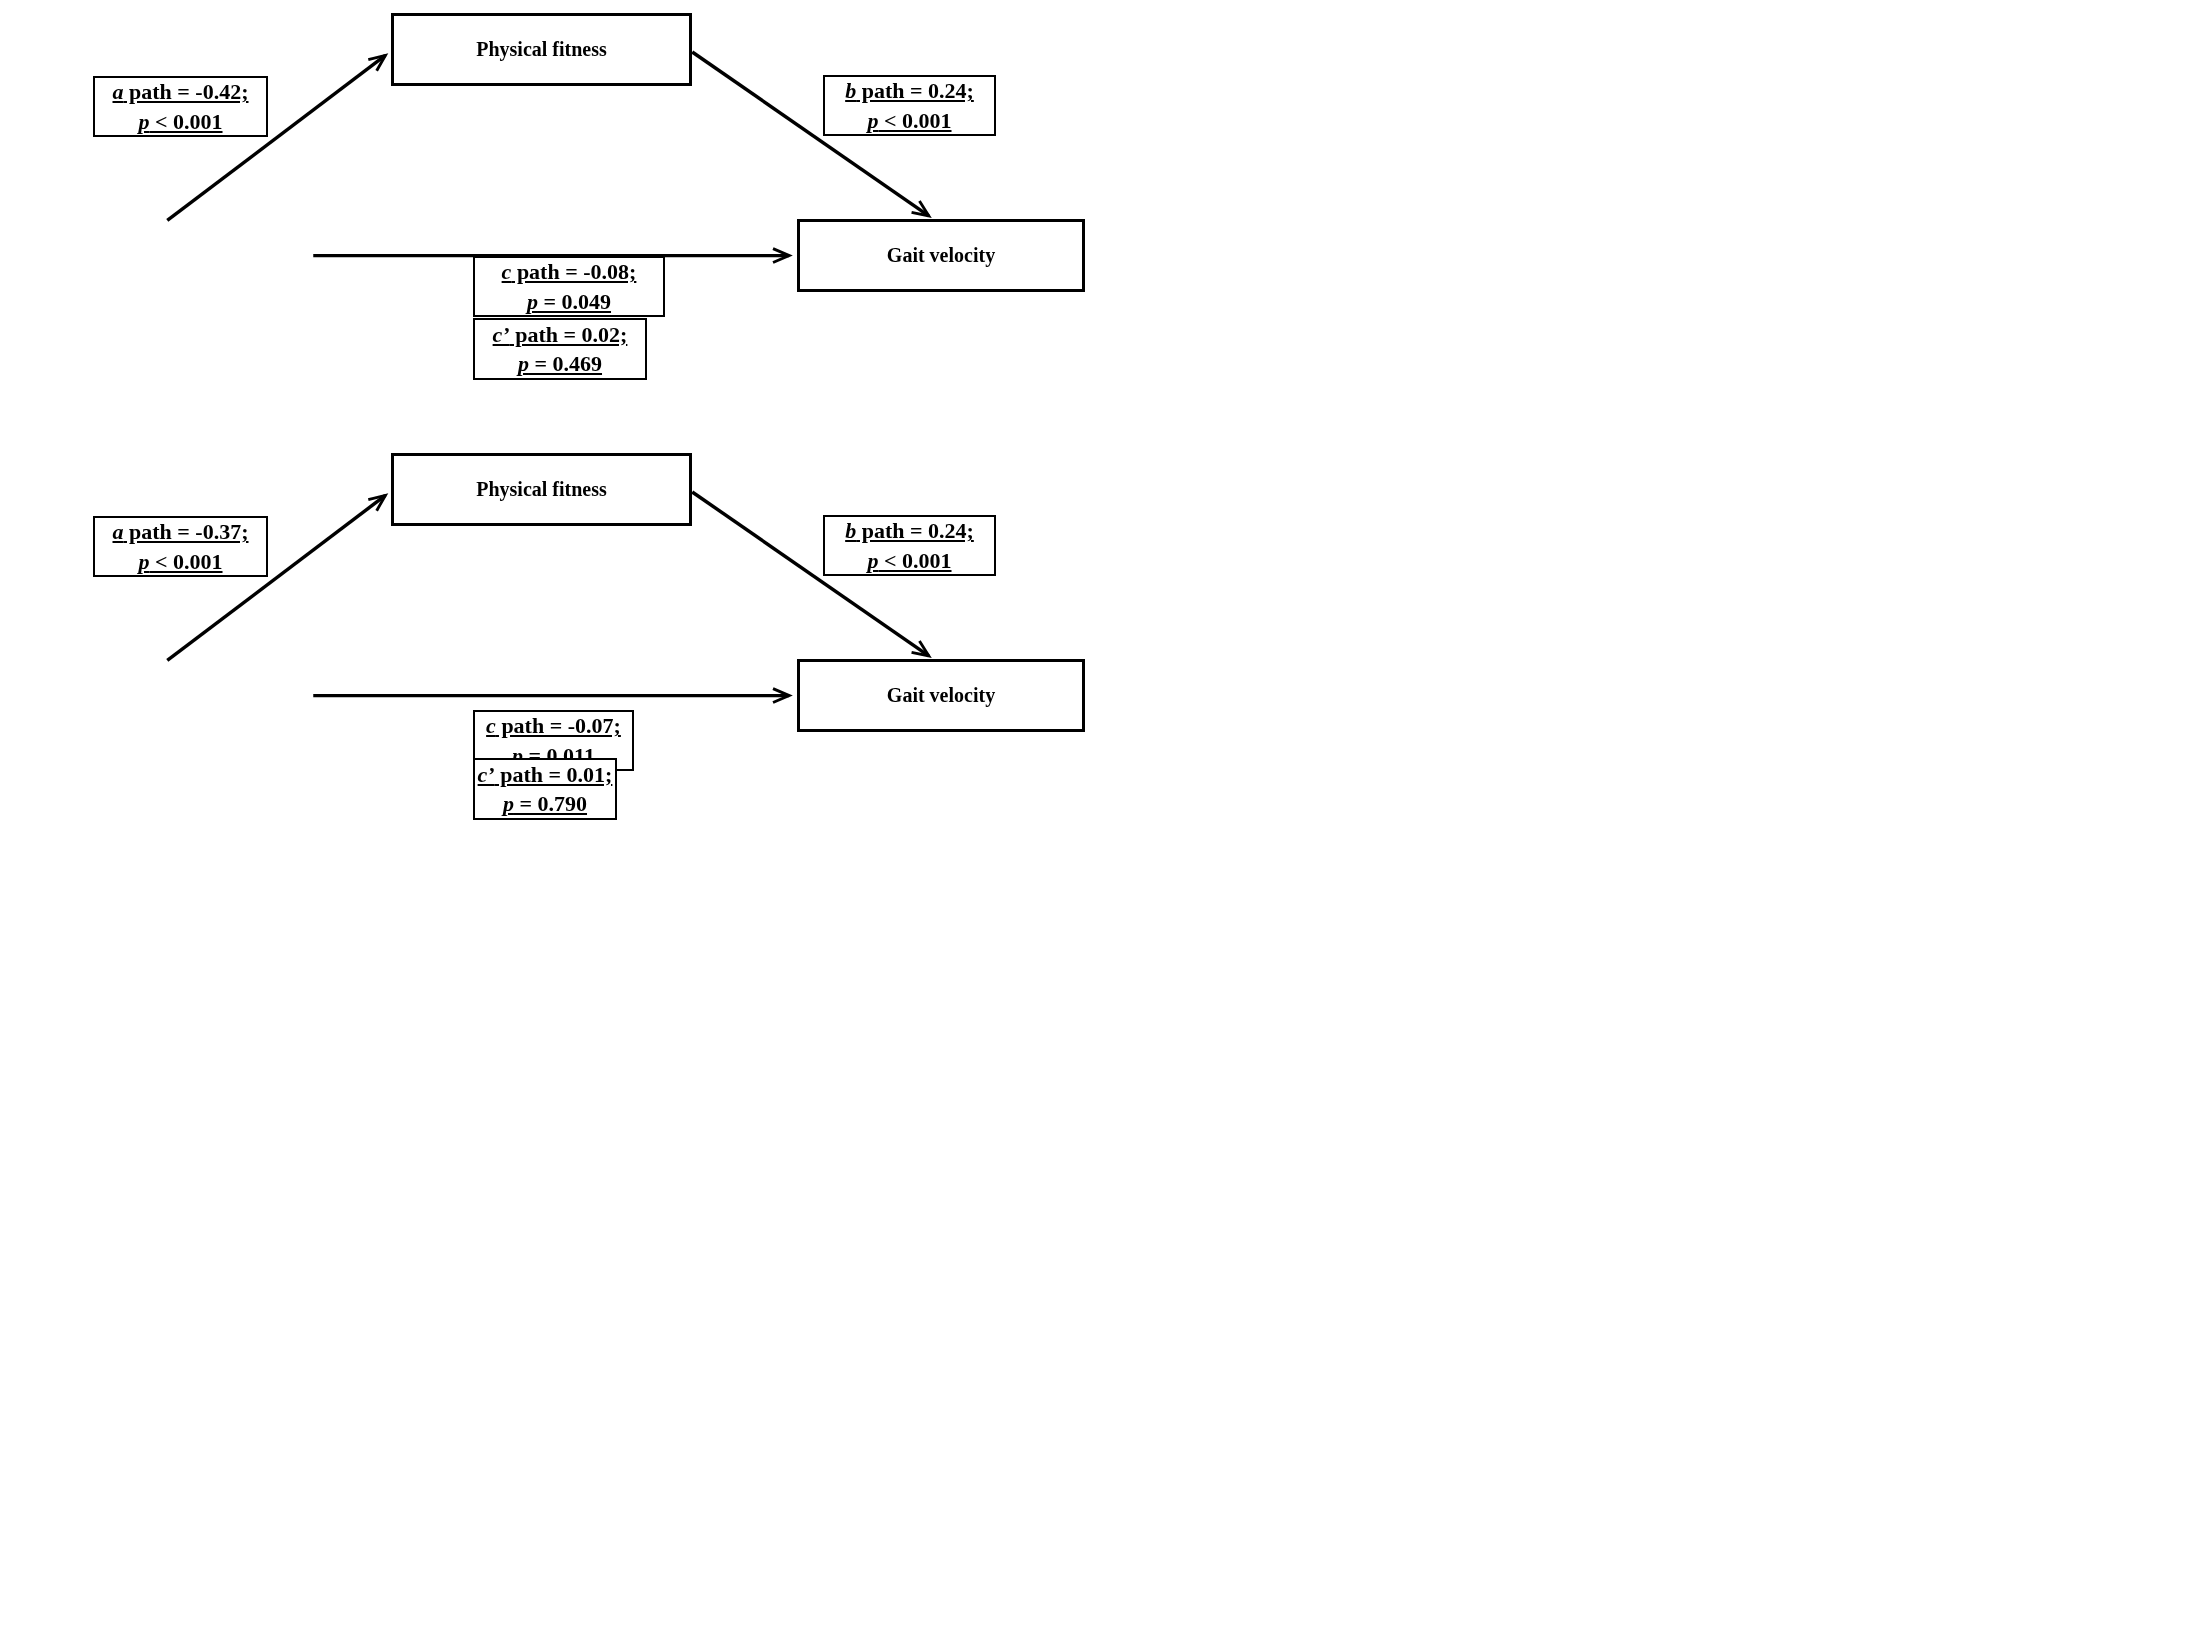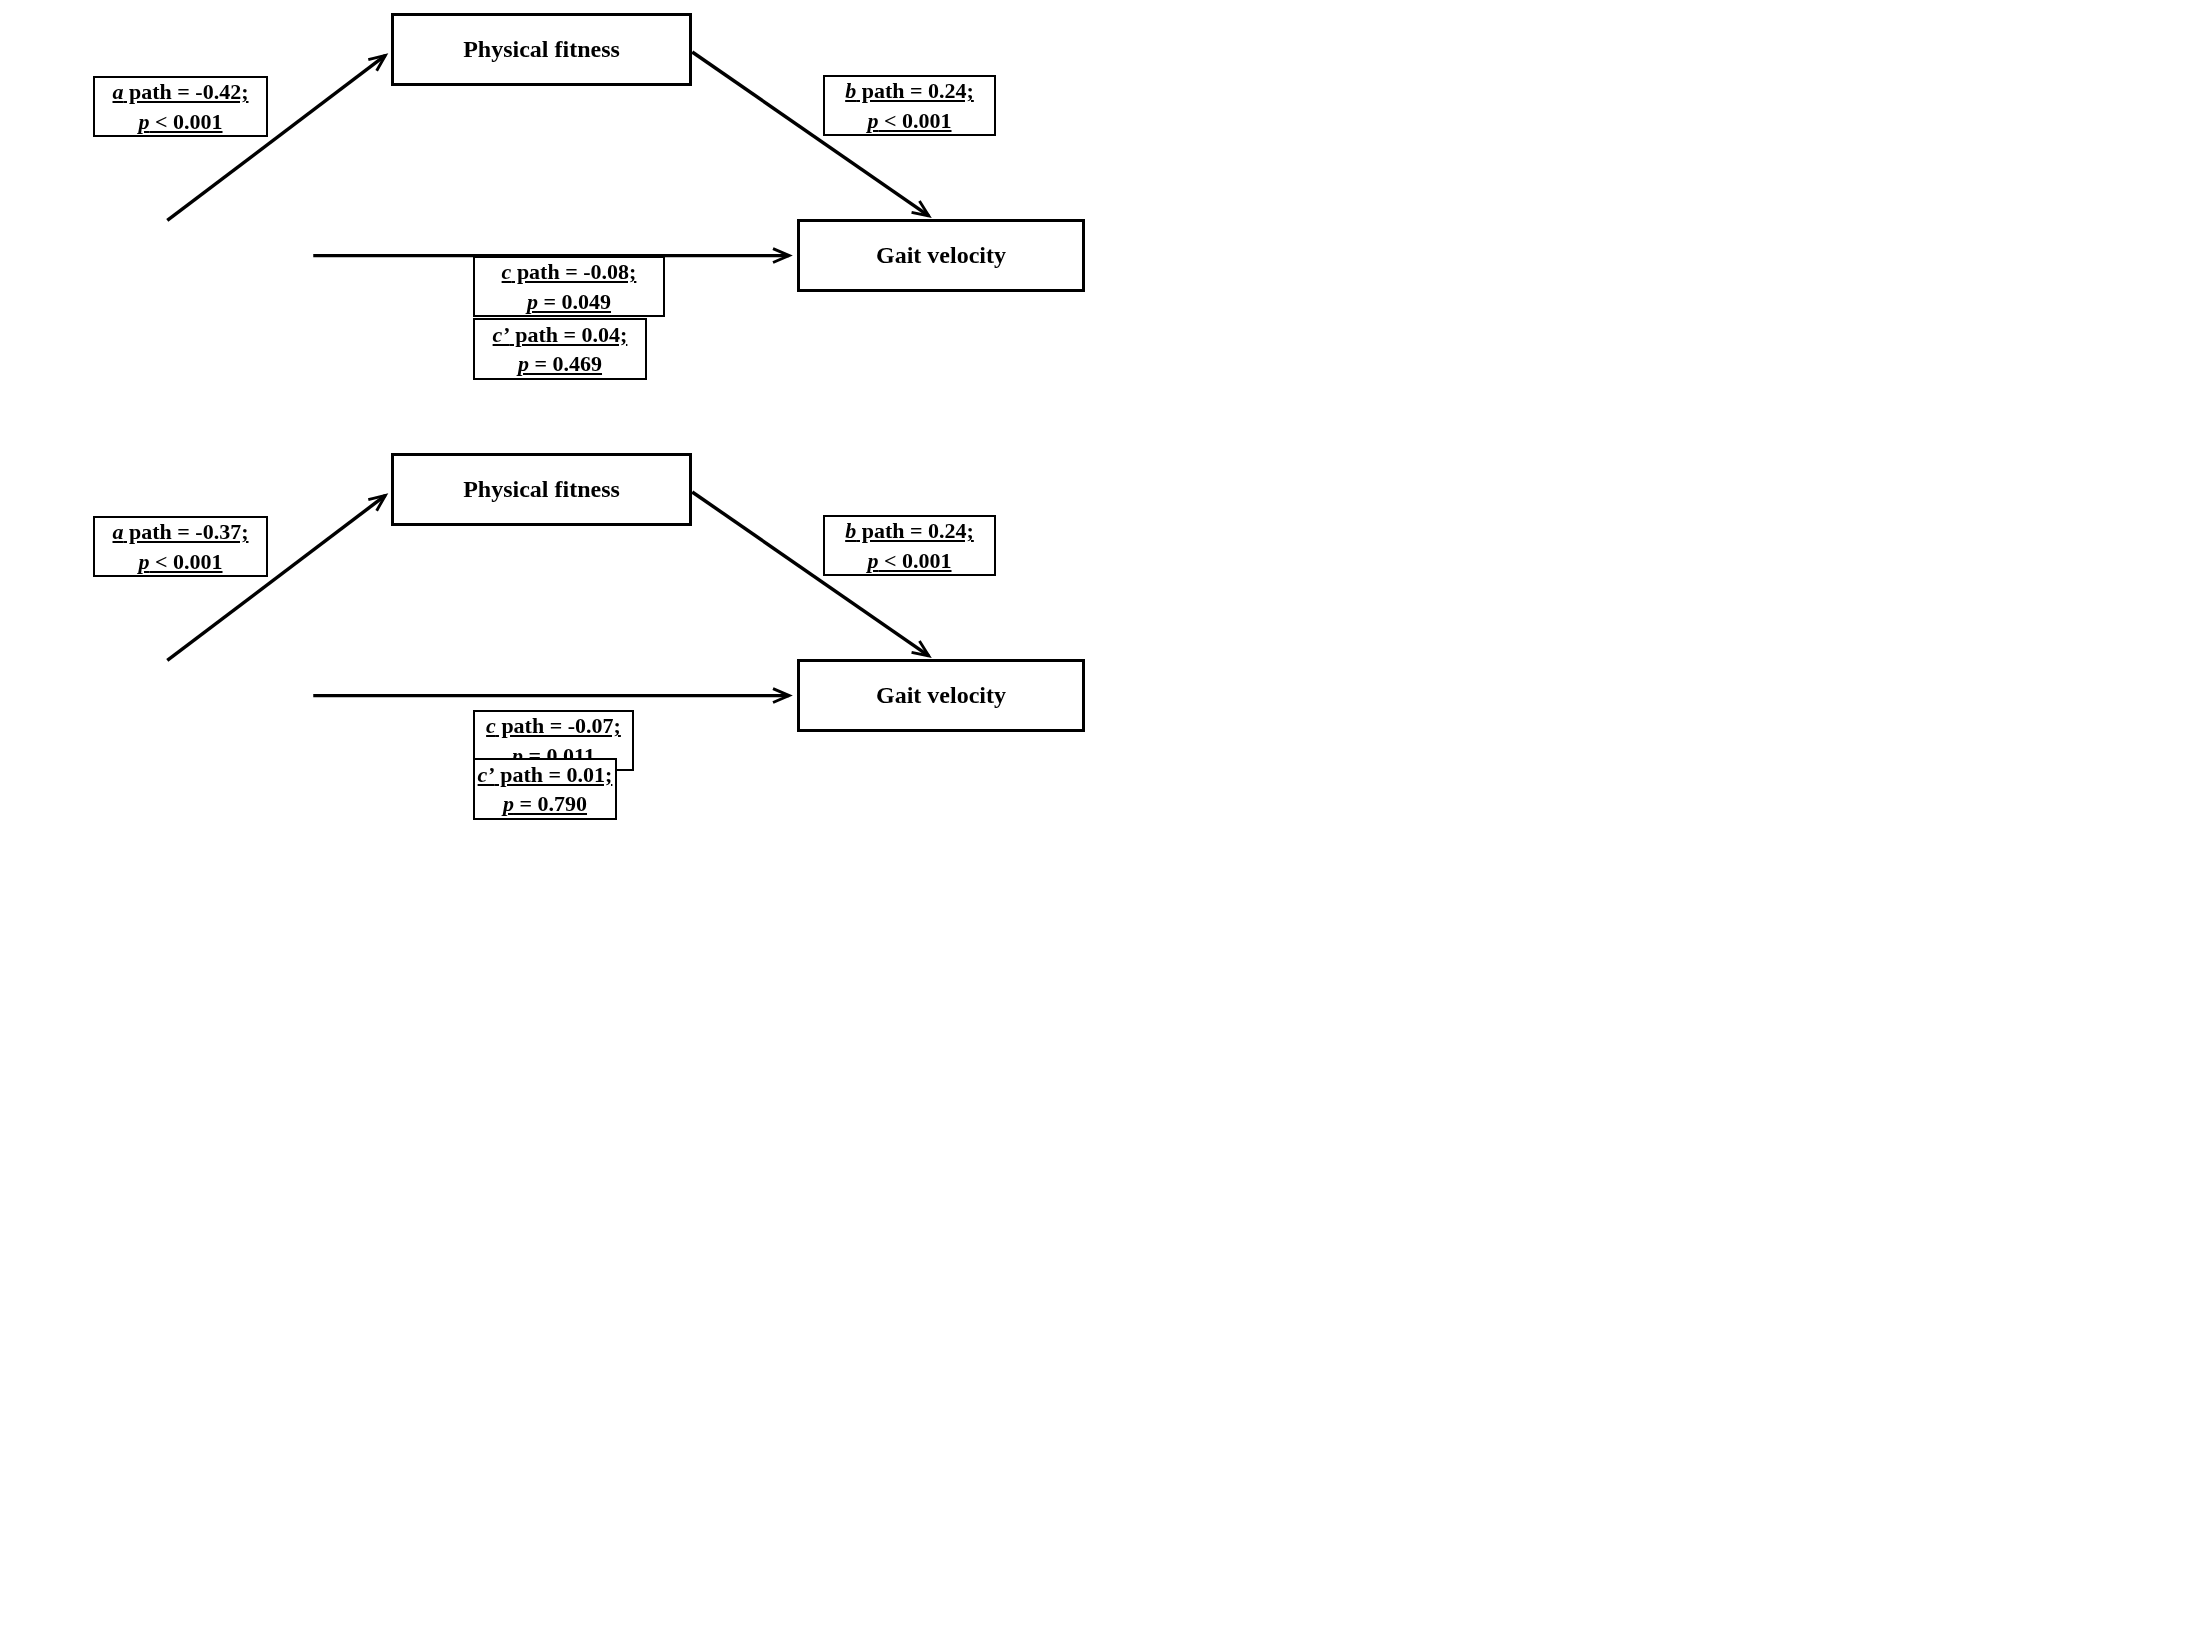--- a/index.html
+++ b/index.html
@@ -30,21 +30,21 @@
     top: 0;
   }
   .node {
     position: absolute;
     box-sizing: border-box;
     background: #ffffff;
     border: 3.5px solid #000000;
     display: flex;
     align-items: center;
     justify-content: center;
-    font-size: 24px;
+    font-size: 20px;
     text-align: center;
   }
   .plabel {
     position: absolute;
     box-sizing: border-box;
     background: #ffffff;
     border: 2.9px solid #000000;
     display: flex;
     flex-direction: column;
     align-items: center;
@@ -92,21 +92,21 @@
       <span class="row"><span class="it">b</span><span> path = 0.24;</span></span>
       <span class="row"><span class="it">p</span><span> &lt; 0.001</span></span>
     </div>
 
     <div class="plabel" style="left:473px;top:256px;width:192px;height:61px">
       <span class="row"><span class="it">c</span><span> path = -0.08;</span></span>
       <span class="row"><span class="it">p</span><span> = 0.049</span></span>
     </div>
 
     <div class="plabel" style="left:473px;top:318px;width:174px;height:62px">
-      <span class="row"><span class="it">c’</span><span> path = 0.04;</span></span>
+      <span class="row"><span class="it">c’</span><span> path = 0.02;</span></span>
       <span class="row"><span class="it">p</span><span> = 0.469</span></span>
     </div>
   </div>
 
   <div class="panel" style="top:440px">
     <svg class="arrows" width="1103" height="382" viewBox="0 0 1912 662">
       <defs>
         <marker id="ah1" markerUnits="userSpaceOnUse" markerWidth="44" markerHeight="44" refX="34" refY="20" orient="auto">
           <path d="M6,8 L34,20 L6,32" fill="none" stroke="#000000" stroke-width="5"></path>
         </marker>

